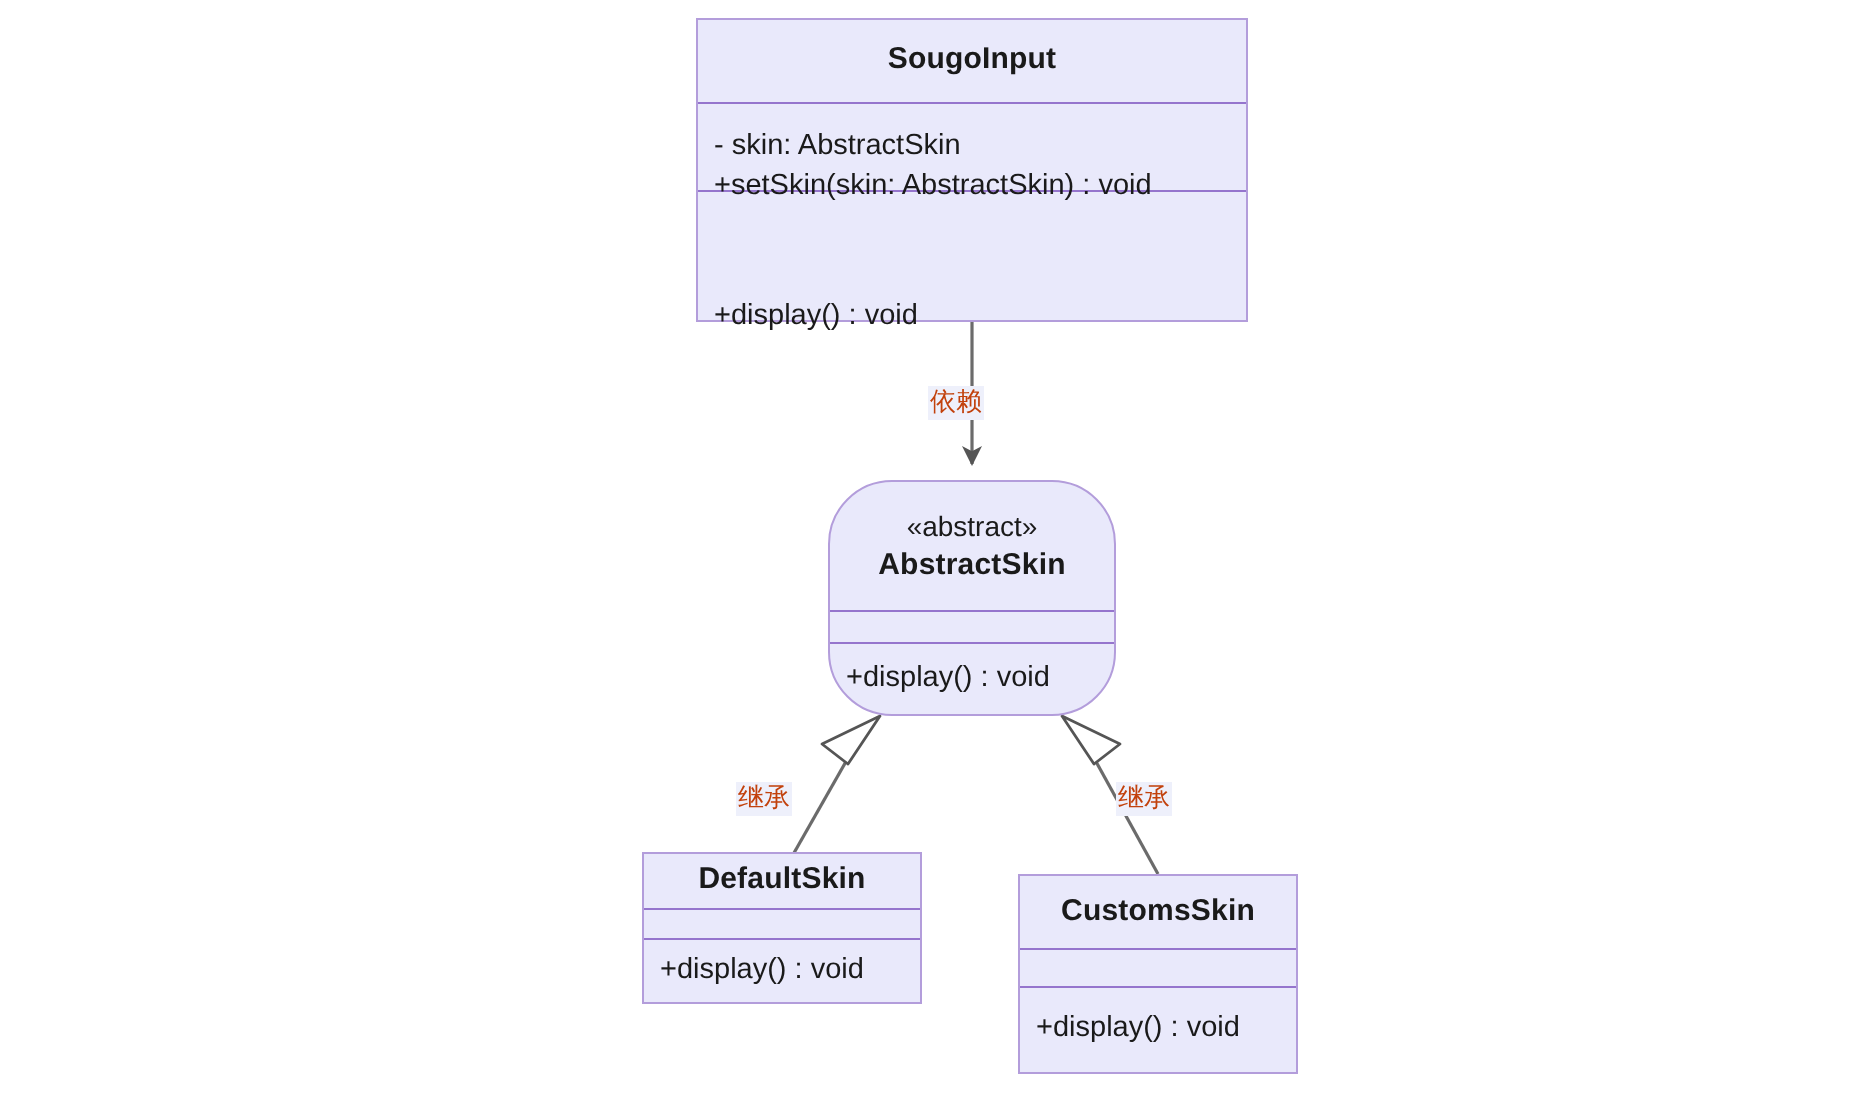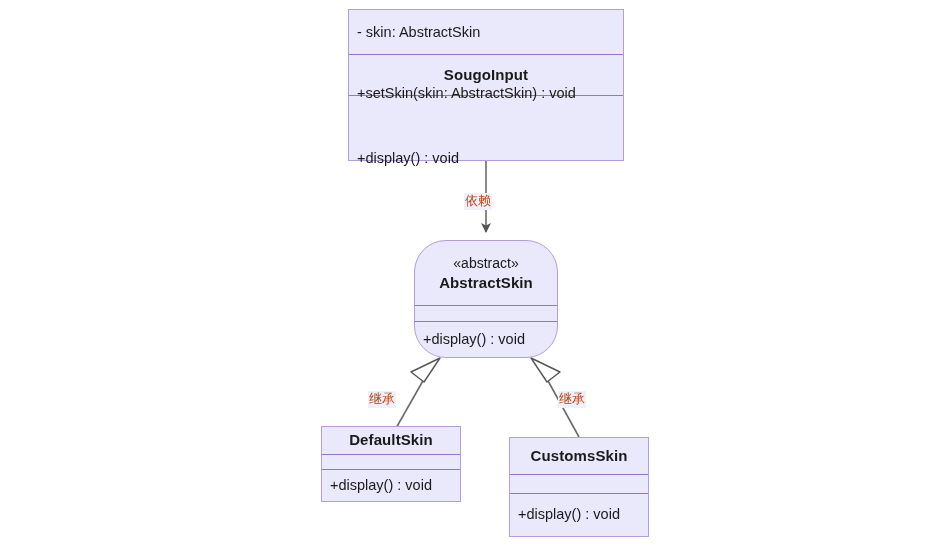--- a/index.html
+++ b/index.html
@@ -147,26 +147,26 @@
       <polygon points="440,358 424,382 411,372" fill="#ffffff" stroke="#555555" stroke-width="1.4" stroke-linejoin="round"></polygon>
     </g>
 
     <g>
       <line x1="579" y1="437" x2="547" y2="379" stroke="#6b6b6b" stroke-width="1.6"></line>
       <polygon points="531,358 547,382 560,372" fill="#ffffff" stroke="#555555" stroke-width="1.4" stroke-linejoin="round"></polygon>
     </g>
   </svg>
 
   <div class="uml-class" id="class-sougoinput">
+    <div class="compartment c-name">
+      <div class="cls-name">SougoInput</div>
+    </div>
     <div class="compartment c-attrs">
       <div class="member">- skin: AbstractSkin</div>
     </div>
-    <div class="compartment c-name">
-      <div class="cls-name">SougoInput</div>
-    </div>
     <div class="compartment c-ops">
       <div class="member">+setSkin(skin: AbstractSkin) : void</div>
       <div class="member">+display() : void</div>
     </div>
   </div>
 
   <div class="uml-class" id="class-abstractskin">
     <div class="compartment c-name">
       <div class="cls-stereotype">«abstract»</div>
       <div class="cls-name">AbstractSkin</div>

